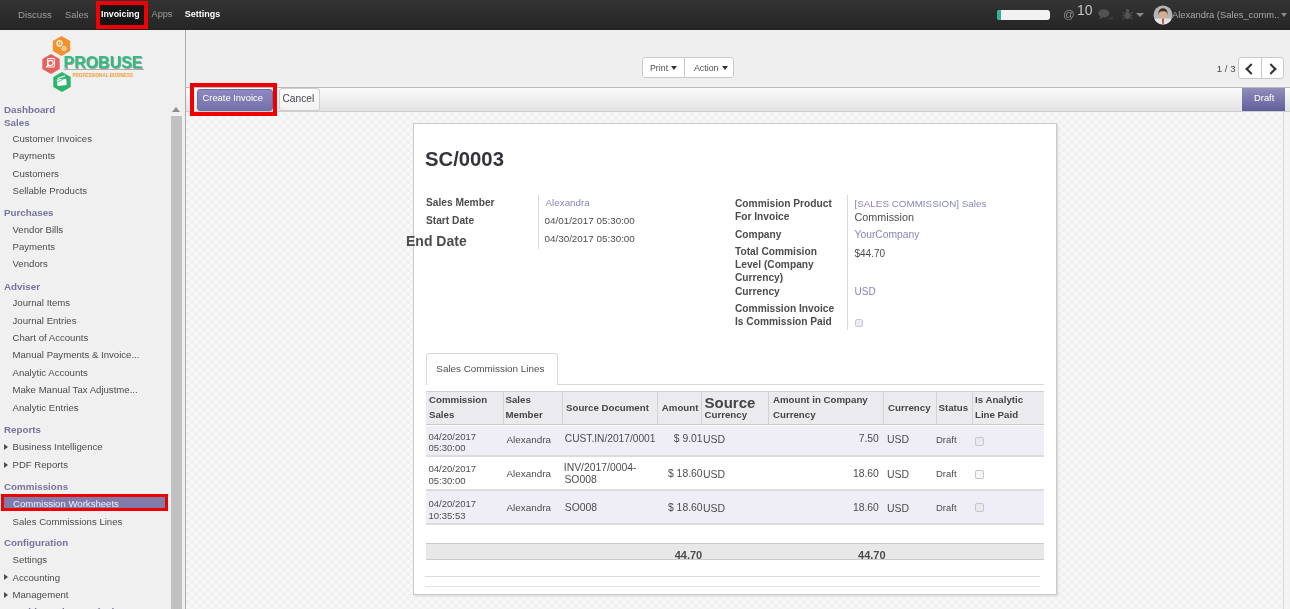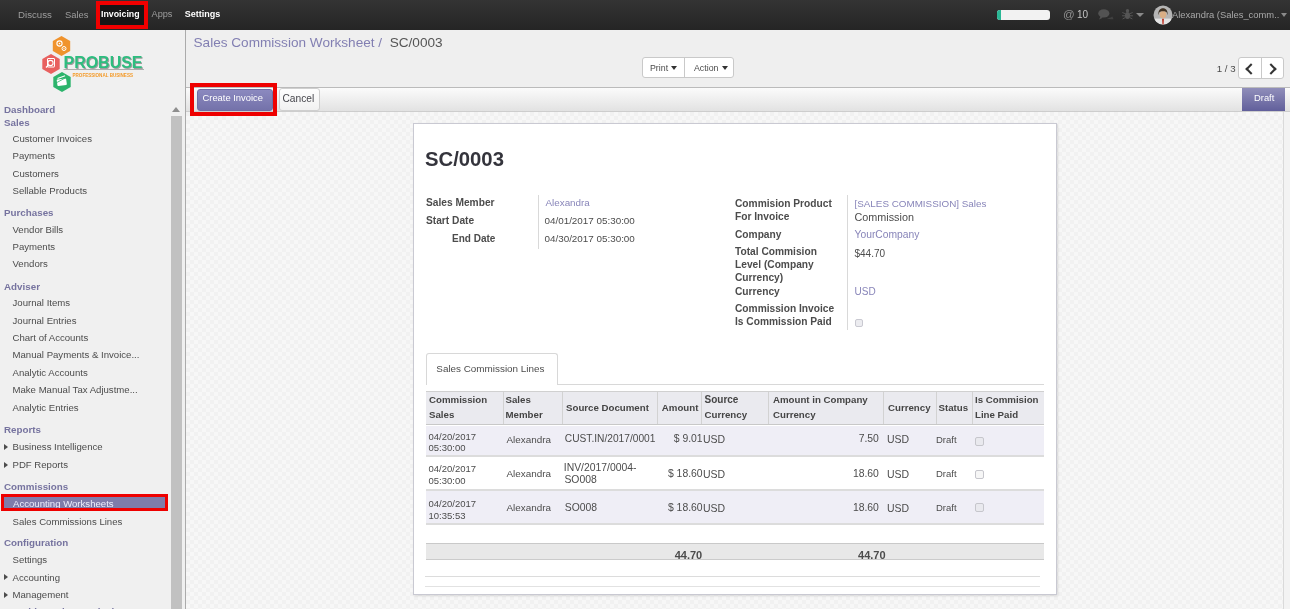--- a/index.html
+++ b/index.html
@@ -13,21 +13,21 @@
 <div class="t" style="left:18px;top:9.5px;font-size:9.7px;color:#9d9d9d">Discuss</div>
 <div class="t" style="left:65px;top:9.5px;font-size:9.4px;color:#9d9d9d">Sales</div>
 <div class="ab" style="left:96px;top:1px;width:52px;height:28px;background:#161616;border:4px solid #f00000;box-sizing:border-box"></div>
 <div class="t b" style="left:101px;top:9.7px;font-size:8.8px;color:#fff">Invoicing</div>
 <div class="t" style="left:151.5px;top:9.5px;font-size:9.2px;color:#9d9d9d">Apps</div>
 <div class="t b" style="left:184.8px;top:9.7px;font-size:9px;color:#fff">Settings</div>
 <div class="ab" style="left:997px;top:9.5px;width:53px;height:10px;background:#f2f2f2;border-radius:3px;overflow:hidden">
       <div style="width:4px;height:10px;background:#2ab795"></div>
     </div>
 <div class="t" style="left:1063px;top:8.5px;font-size:11.5px;color:#8f8f8f">@</div>
-<div class="t" style="left:1077px;top:10px;font-size:10px;color:#c4c4c4">10</div>
+<div class="t" style="left:1077px;top:3px;font-size:14px;color:#c4c4c4">10</div>
 <svg class="ab" style="left:1097px;top:8.5px" width="17" height="12" viewBox="0 0 17 12">
 <ellipse cx="6.8" cy="4.4" rx="5.6" ry="4.1" fill="#525252"></ellipse>
 <path d="M3.6 7.4l-1.6 3 3.8-1.6z" fill="#525252"></path>
 <path d="M9.5 8.7a5.4 3.7 0 0 0 5.9-1.1l1.1 2.6-3.2 .1a6.4 6.4 0 0 1-3.8-1.6z" fill="#404040"></path>
 </svg>
 <svg class="ab" style="left:1122px;top:8px" width="11" height="13" viewBox="0 0 11 13">
 <ellipse cx="5.5" cy="7.5" rx="2.6" ry="3.6" fill="#555"></ellipse>
 <circle cx="5.5" cy="2.8" r="1.7" fill="#555"></circle>
 <path d="M0.3 4.5l3 1.2M0.1 7.8h3M0.6 11l2.6-1.4M10.7 4.5l-3 1.2M10.9 7.8h-3M10.4 11l-2.6-1.4" stroke="#555" stroke-width="1"></path>
 </svg>
@@ -85,34 +85,33 @@
 <div class="t" style="left:12.5px;top:350.0px;font-size:9.6px;color:#4c4c4c">Manual Payments &amp; Invoice...</div>
 <div class="t" style="left:12.5px;top:368.0px;font-size:9.6px;color:#4c4c4c">Analytic Accounts</div>
 <div class="t" style="left:12.5px;top:385.0px;font-size:9.6px;color:#4c4c4c">Make Manual Tax Adjustme...</div>
 <div class="t" style="left:12.5px;top:402.5px;font-size:9.6px;color:#4c4c4c">Analytic Entries</div>
 <div class="t b" style="left:4px;top:425.0px;font-size:9.8px;color:#76739f">Reports</div>
 <div class="ab" style="left:4px;top:443.5px;width:0;height:0;border-top:3.5px solid transparent;border-bottom:3.5px solid transparent;border-left:4.5px solid #4c4c4c"></div>
 <div class="t" style="left:12.5px;top:442.0px;font-size:9.6px;color:#4c4c4c">Business Intelligence</div>
 <div class="ab" style="left:4px;top:461.8px;width:0;height:0;border-top:3.5px solid transparent;border-bottom:3.5px solid transparent;border-left:4.5px solid #4c4c4c"></div>
 <div class="t" style="left:12.5px;top:460.3px;font-size:9.6px;color:#4c4c4c">PDF Reports</div>
 <div class="t b" style="left:4px;top:482.0px;font-size:9.8px;color:#76739f">Commissions</div>
-<div class="t" style="left:13px;top:498.7px;font-size:9.6px;color:#eeeefb">Accounting Worksheets</div>
+<div class="t" style="left:13px;top:498.7px;font-size:9.6px;color:#eeeefb">Commission Worksheets</div>
 <div class="t" style="left:12.5px;top:516.5px;font-size:9.6px;color:#4c4c4c">Sales Commissions Lines</div>
 <div class="t b" style="left:4px;top:538.2px;font-size:9.8px;color:#76739f">Configuration</div>
 <div class="t" style="left:12.5px;top:555.0px;font-size:9.6px;color:#4c4c4c">Settings</div>
 <div class="ab" style="left:4px;top:574.0px;width:0;height:0;border-top:3.5px solid transparent;border-bottom:3.5px solid transparent;border-left:4.5px solid #4c4c4c"></div>
 <div class="t" style="left:12.5px;top:572.5px;font-size:9.6px;color:#4c4c4c">Accounting</div>
 <div class="ab" style="left:4px;top:591.8px;width:0;height:0;border-top:3.5px solid transparent;border-bottom:3.5px solid transparent;border-left:4.5px solid #4c4c4c"></div>
 <div class="t" style="left:12.5px;top:590.3px;font-size:9.6px;color:#4c4c4c">Management</div>
 <div class="t b" style="left:14px;top:607.0px;font-size:9.8px;color:#76739f">Multi Level Commission</div>
 <div class="ab" style="left:1px;top:493.6px;width:166.5px;height:17.5px;border:3px solid #ee0000;box-sizing:border-box"></div>
 <div class="ab" style="left:170.5px;top:116px;width:11px;height:493px;background:#c1c1c1"></div>
 <div class="ab" style="left:172px;top:106.5px;width:0;height:0;border-left:4px solid transparent;border-right:4px solid transparent;border-bottom:5px solid #8e8e8e"></div>
 <div class="ab" style="left:186px;top:30px;width:1104px;height:57px;background:#efefef"></div>
-<div class="t" style="left:193.5px;top:35.7px;font-size:13.6px"><span style="color:#827fb2">Sales Commission Worksheet /</span><span style="color:#555">&nbsp; SC/0003</span></div>
 <div class="ab" style="left:642px;top:57px;width:92px;height:21px;background:#fff;border:1px solid #c9c9c9;border-radius:3px;box-sizing:border-box"></div>
 <div class="ab" style="left:684px;top:57px;width:1px;height:21px;background:#c9c9c9"></div>
 <div class="t" style="left:650px;top:63.5px;font-size:8.8px;color:#4c4c4c">Print</div>
 <div class="ab" style="left:671px;top:66px;width:0;height:0;border-left:3.5px solid transparent;border-right:3.5px solid transparent;border-top:4px solid #333"></div>
 <div class="t" style="left:694px;top:63.5px;font-size:8.8px;color:#4c4c4c">Action</div>
 <div class="ab" style="left:722px;top:66px;width:0;height:0;border-left:3.5px solid transparent;border-right:3.5px solid transparent;border-top:4px solid #333"></div>
 <div class="t" style="left:1216.7px;top:63.5px;font-size:9.7px;color:#4a4a4a">1 / 3</div>
 <div class="ab" style="left:1238px;top:57px;width:46px;height:21.5px;background:#fff;border:1px solid #c9c9c9;border-radius:3px;box-sizing:border-box"></div>
 <div class="ab" style="left:1261px;top:57px;width:1px;height:21.5px;background:#c9c9c9"></div>
 <div class="ab" style="left:1247px;top:64.5px;width:6px;height:6px;border-left:2.5px solid #333;border-bottom:2.5px solid #333;transform:rotate(45deg)"></div>
@@ -127,21 +126,21 @@
 <div class="ab" style="left:190px;top:83px;width:87px;height:33px;border:4px solid #ee0000;box-sizing:border-box"></div>
 <div class="ab" style="left:279px;top:87.5px;width:41px;height:23px;background:linear-gradient(#fefefe,#f1f1f1);border:1px solid #cfcfcf;border-radius:3px;box-sizing:border-box"></div>
 <div class="t" style="left:282.5px;top:94px;font-size:10.2px;color:#47474d">Cancel</div>
 <div class="ab" style="left:1242px;top:88px;width:43px;height:23px;background:linear-gradient(#908eba,#615f9b)"></div>
 <div class="t" style="left:1254px;top:93px;font-size:9.4px;color:#fff">Draft</div>
 <div class="ab" style="left:413px;top:123px;width:644px;height:472px;background:#fff;border:1px solid #c9c9d2;box-sizing:border-box;box-shadow:1px 1px 2px rgba(0,0,0,0.12)"></div>
 <div class="t b" style="left:425px;top:149px;font-size:20.3px;color:#34343c">SC/0003</div>
 <div class="ab" style="left:538px;top:194.5px;width:1px;height:54px;background:#d9d9d9"></div>
 <div class="t b" style="left:426px;top:197.6px;font-size:10.2px">Sales Member</div>
 <div class="t b" style="left:426px;top:215.5px;font-size:10.2px">Start Date</div>
-<div class="t b" style="left:452px;top:233.5px;font-size:10px">End Date</div>
+<div class="t b" style="left:406px;top:233.5px;font-size:14px">End Date</div>
 <div class="t pl" style="left:545.5px;top:198px;font-size:9.85px">Alexandra</div>
 <div class="t" style="left:544.5px;top:215.8px;font-size:9.85px">04/01/2017 05:30:00</div>
 <div class="t" style="left:544.5px;top:233.8px;font-size:9.85px">04/30/2017 05:30:00</div>
 <div class="ab" style="left:847px;top:194.5px;width:1px;height:135px;background:#d9d9d9"></div>
 <div class="t b" style="left:735px;top:198.5px;font-size:10.2px">Commision Product</div>
 <div class="t b" style="left:735px;top:211.5px;font-size:10.2px">For Invoice</div>
 <div class="t b" style="left:735px;top:230.0px;font-size:10.2px">Company</div>
 <div class="t b" style="left:735px;top:247.3px;font-size:10.2px">Total Commision</div>
 <div class="t b" style="left:735px;top:260.3px;font-size:10.2px">Level (Company</div>
 <div class="t b" style="left:735px;top:272.8px;font-size:10.2px">Currency)</div>
@@ -163,25 +162,25 @@
 <div class="ab" style="left:657px;top:392.3px;width:1px;height:32.2px;background:#d2d2d2"></div>
 <div class="ab" style="left:701px;top:392.3px;width:1px;height:32.2px;background:#d2d2d2"></div>
 <div class="ab" style="left:768px;top:392.3px;width:1px;height:32.2px;background:#d2d2d2"></div>
 <div class="ab" style="left:883px;top:392.3px;width:1px;height:32.2px;background:#d2d2d2"></div>
 <div class="ab" style="left:935.5px;top:392.3px;width:1px;height:32.2px;background:#d2d2d2"></div>
 <div class="ab" style="left:972px;top:392.3px;width:1px;height:32.2px;background:#d2d2d2"></div>
 <div class="t b" style="left:429px;top:395.4px;font-size:9.7px;color:#454545">Commission</div>
 <div class="t b" style="left:429px;top:409.9px;font-size:9.7px;color:#454545">Sales</div>
 <div class="t b" style="left:505.5px;top:395.4px;font-size:9.7px;color:#454545">Sales</div>
 <div class="t b" style="left:505.5px;top:409.9px;font-size:9.7px;color:#454545">Member</div>
-<div class="t b" style="left:704.5px;top:395.4px;font-size:10px;color:#454545">Source</div>
+<div class="t b" style="left:704.5px;top:395.4px;font-size:15px;color:#454545">Source</div>
 <div class="t b" style="left:704.5px;top:409.9px;font-size:9.7px;color:#454545">Currency</div>
 <div class="t b" style="left:773px;top:395.4px;font-size:9.7px;color:#454545">Amount in Company</div>
 <div class="t b" style="left:773px;top:409.9px;font-size:9.7px;color:#454545">Currency</div>
-<div class="t b" style="left:975px;top:395.4px;font-size:9.7px;color:#454545">Is Commision</div>
+<div class="t b" style="left:975px;top:395.4px;font-size:9.7px;color:#454545">Is Analytic</div>
 <div class="t b" style="left:975px;top:409.9px;font-size:9.7px;color:#454545">Line Paid</div>
 <div class="t b" style="left:566px;top:402.7px;font-size:9.7px;color:#454545">Source Document</div>
 <div class="t b" style="right:591.6px;top:402.7px;font-size:9.7px;color:#454545">Amount</div>
 <div class="t b" style="left:888px;top:402.7px;font-size:9.7px;color:#454545">Currency</div>
 <div class="t b" style="left:938.5px;top:402.7px;font-size:9.7px;color:#454545">Status</div>
 <div class="ab" style="left:426px;top:425.5px;width:618px;height:31.9px;background:#efeef6;border-bottom:2px solid #dcdcdc;box-sizing:border-box"></div>
 <div class="ab" style="left:426px;top:457.4px;width:618px;height:34px;background:#fff;border-bottom:2px solid #dcdcdc;box-sizing:border-box"></div>
 <div class="ab" style="left:426px;top:491.4px;width:618px;height:34px;background:#efeef6;border-bottom:2px solid #dcdcdc;box-sizing:border-box"></div>
 <div class="t" style="left:428.5px;top:431.5px;font-size:9.5px">04/20/2017</div>
 <div class="t" style="left:428.5px;top:443.3px;font-size:9.5px">05:30:00</div>

